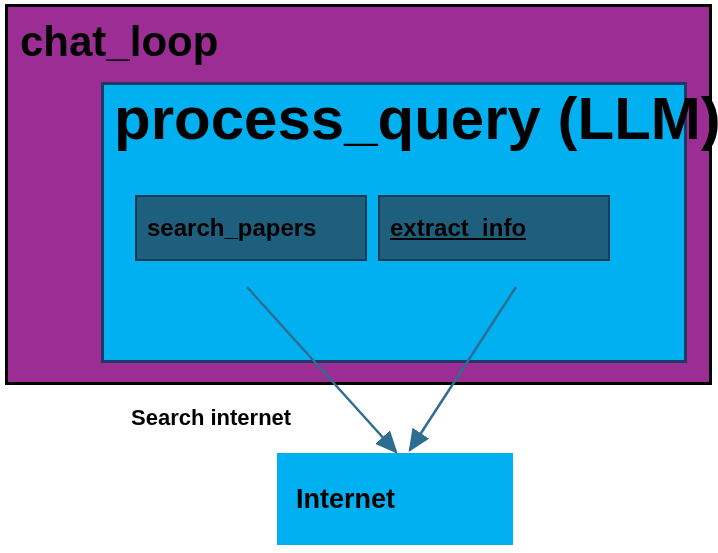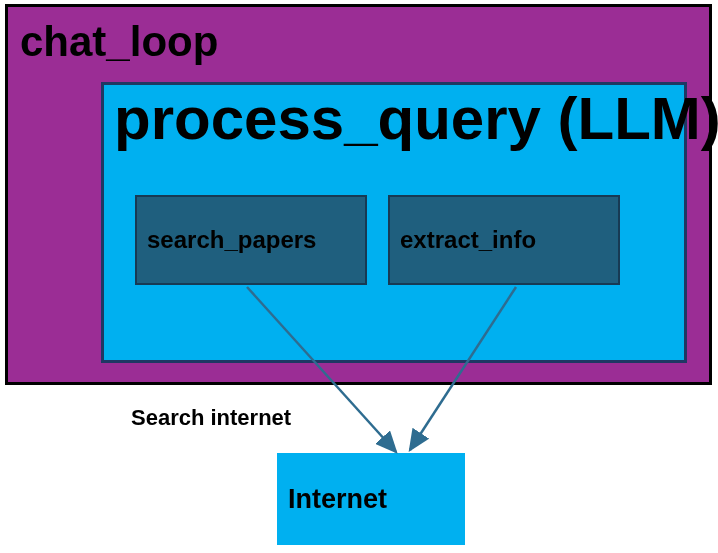--- a/index.html
+++ b/index.html
@@ -36,41 +36,42 @@
     left: 101px; top: 82px;
     width: 586px; height: 281px;
     border: 3px solid #1F3864;
   }
   #process-box-label {
     left: 114px; top: 89px;
     font-size: 60px;
   }
   .tool-box {
     top: 195px;
-    width: 232px; height: 90px;
+    width: 232px; height: 66px;
     border: 2px solid #173A54;
     display: flex;
     align-items: center;
   }
   #tool-box-search { left: 135px; }
-  #tool-box-extract { left: 388px; }
+  #tool-box-extract { left: 378px; text-decoration: underline; }
   .tool-box .label {
     position: static;
     font-size: 24px;
     padding-left: 10px;
   }
   #edge-label {
     left: 131px; top: 407px;
     font-size: 22px;
   }
   #internet-box {
     left: 277px; top: 453px;
-    width: 188px; height: 92px;
+    width: 236px; height: 92px;
     display: flex;
     align-items: center;
+    padding-left: 8px;
   }
   #internet-box .label {
     position: static;
     font-size: 27px;
     padding-left: 11px;
   }
   #arrow-layer {
     position: absolute;
     left: 0; top: 0;
     width: 718px; height: 553px;

